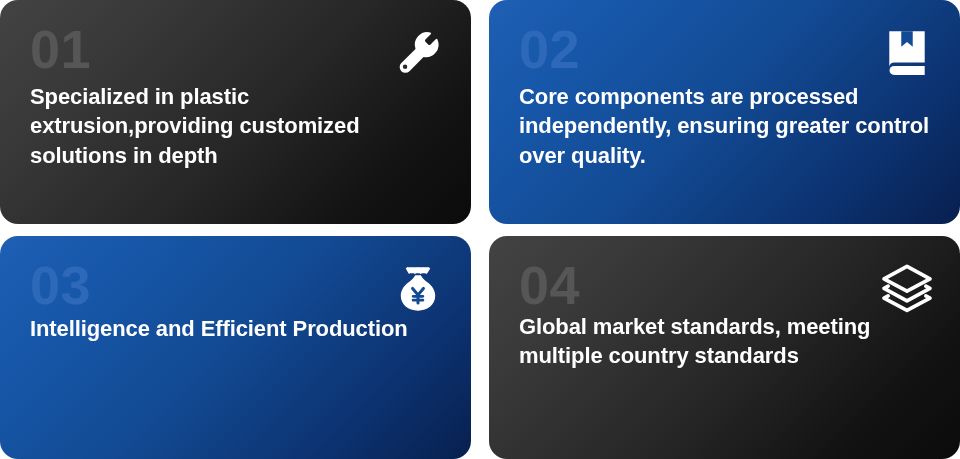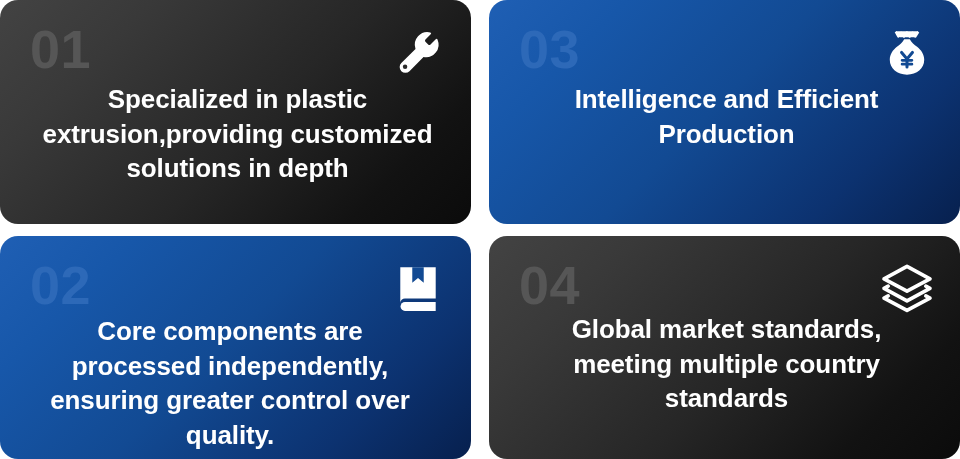--- a/index.html
+++ b/index.html
@@ -48,28 +48,27 @@
     line-height: 1;
     margin-left: 12px;
     margin-bottom: 6px;
     user-select: none;
   }
   .card.dark .card-number { color: #565656; }
   .card.blue .card-number { color: #2d69b8; }
 
   
   .card-text {
-    font-size: 26px;
+    font-size: 22px;
     font-weight: 700;
     line-height: 1.33;
     color: #ffffff;
     margin-left: 12px;
     max-width: 430px;
     letter-spacing: -0.1px;
-    text-align: center;
   }
   .card.blue .card-text { max-width: 440px; }
 
   
   .card-icon {
     position: absolute;
     top: 26px;
     right: 26px;
     width: 54px;
     height: 54px;
@@ -94,43 +93,43 @@
         <path d="M40.8 7.2a1.1 1.1 0 0 0-1.78-.35l-5.0 5.0a1.6 1.6 0 0 1-2.26 0l-2.6-2.6a1.6 1.6 0 0 1 0-2.26l5.0-5.0A1.1 1.1 0 0 0 33.8 0.2a12.2 12.2 0 0 0-14.2 15.9L6.0 29.6a5.5 5.5 0 1 0 7.8 7.8l13.5-13.5A12.2 12.2 0 0 0 40.8 7.2Z" transform="translate(2,4)" fill="#ffffff"></path>
         <circle cx="11.6" cy="37.1" r="2.15" fill="#2a2a2a"></circle>
       </svg>
     </div>
     <div class="card-number">01</div>
     <div class="card-text">Specialized in plastic extrusion,providing customized solutions in depth</div>
   </div>
 
   <div class="card blue">
     <div class="card-icon">
+      <svg width="50" height="50" viewBox="0 0 48 48" fill="none" aria-hidden="true">
+        <path d="M7 3h34v30H11.5a4.5 4.5 0 0 0-4.5 4.5V3Z" fill="#ffffff"></path>
+        <path d="M11.5 36.5H41V45H11.5a4.25 4.25 0 0 1 0-8.5Z" fill="#ffffff"></path>
+        <path d="M18.5 3h11v15l-5.5-4.6L18.5 18V3Z" fill="#124a93"></path>
+      </svg>
+    </div>
+    <div class="card-number">02</div>
+    <div class="card-text">Core components are processed independently, ensuring greater control over quality.</div>
+  </div>
+
+  <div class="card blue">
+    <div class="card-icon">
       <svg width="52" height="52" viewBox="0 0 48 48" fill="none" aria-hidden="true">
         <path d="M13.5 4h21l-2.4 4.3a2 2 0 0 1-1.8 1.05h-12.6a2 2 0 0 1-1.8-1.05L13.5 4Z" fill="#ffffff"></path>
         <path d="M13.6 4.4 16 8.8l2.6-3.4 2.6 3.4L23.9 5l2.6 3.8L29.1 5.3l2.5 3.5L34.4 4.4" stroke="#ffffff" stroke-width="2.2" stroke-linejoin="round" fill="none"></path>
         <path d="M21.4 11.2h5.2c1.5 3.0 4.1 4.9 6.7 7.0 3.8 3.0 6.6 7.0 6.6 12.1C39.9 38.3 33.0 44 24 44S8.1 38.3 8.1 30.3c0-5.1 2.8-9.1 6.6-12.1 2.6-2.1 5.2-4.0 6.7-7.0Z" fill="#ffffff"></path>
         <path d="M19 23.5l5 6 5-6" stroke="#124a93" stroke-width="2.8" stroke-linecap="round" fill="none"></path>
         <path d="M24 29v8" stroke="#124a93" stroke-width="2.8" stroke-linecap="round"></path>
         <path d="M19.5 30.8h9M19.5 34.3h9" stroke="#124a93" stroke-width="2.6" stroke-linecap="round"></path>
       </svg>
     </div>
     <div class="card-number">03</div>
     <div class="card-text">Intelligence and Efficient Production</div>
-  </div>
-
-  <div class="card blue">
-    <div class="card-icon">
-      <svg width="50" height="50" viewBox="0 0 48 48" fill="none" aria-hidden="true">
-        <path d="M7 3h34v30H11.5a4.5 4.5 0 0 0-4.5 4.5V3Z" fill="#ffffff"></path>
-        <path d="M11.5 36.5H41V45H11.5a4.25 4.25 0 0 1 0-8.5Z" fill="#ffffff"></path>
-        <path d="M18.5 3h11v15l-5.5-4.6L18.5 18V3Z" fill="#124a93"></path>
-      </svg>
-    </div>
-    <div class="card-number">02</div>
-    <div class="card-text">Core components are processed independently, ensuring greater control over quality.</div>
   </div>
 
   <div class="card dark">
     <div class="card-icon">
       <svg width="52" height="52" viewBox="0 0 48 48" fill="none" aria-hidden="true">
         <path d="M24 3.2 45.2 14.6 24 26 2.8 14.6 24 3.2Z" stroke="#ffffff" stroke-width="3.4" stroke-linejoin="round" fill="none"></path>
         <path d="M6.6 21.4 2.8 23.5 24 34.9l21.2-11.4-3.8-2.1" stroke="#ffffff" stroke-width="3.4" stroke-linejoin="round" stroke-linecap="round" fill="none"></path>
         <path d="M6.6 30.3 2.8 32.4 24 43.8l21.2-11.4-3.8-2.1" stroke="#ffffff" stroke-width="3.4" stroke-linejoin="round" stroke-linecap="round" fill="none"></path>
       </svg>
     </div>

